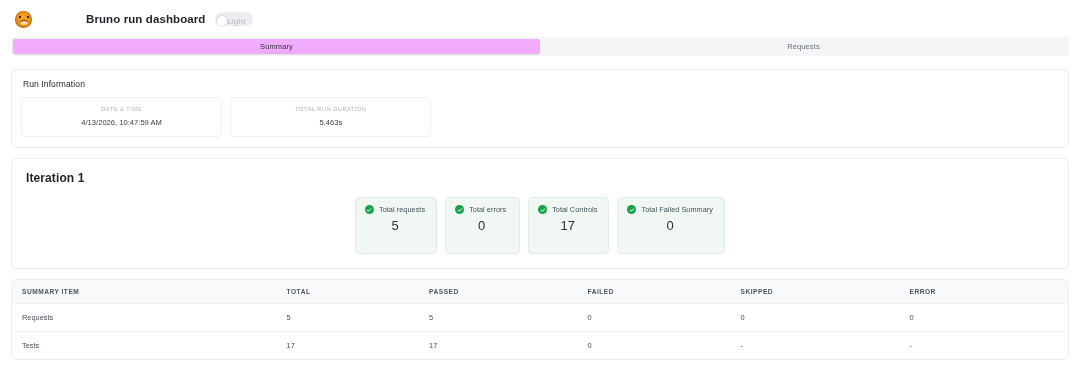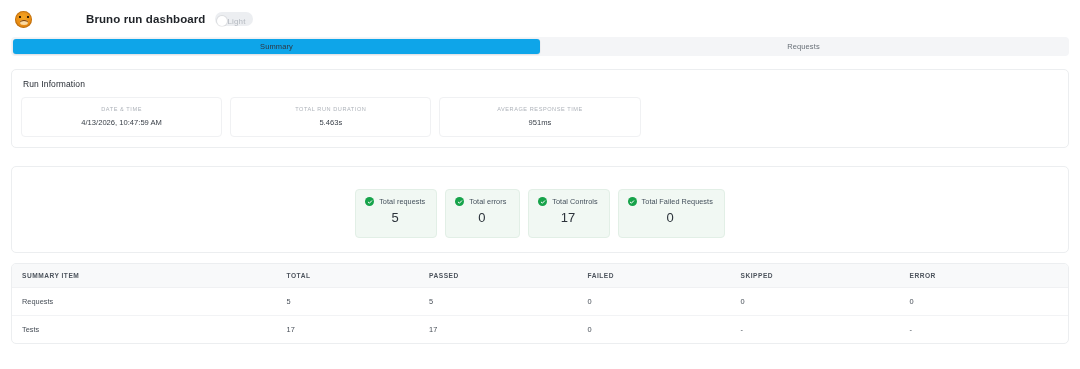--- a/index.html
+++ b/index.html
@@ -108,36 +108,36 @@
     display: flex;
     align-items: center;
     justify-content: center;
     font-size: 7.5px;
     color: #6a7179;
     border-radius: 3px;
     cursor: pointer;
     letter-spacing: .1px;
   }
   .tab.active {
-    background: #0ea5e9;
+    background: #f0abfc;
     color: #303640;
     box-shadow: 0 1px 1.5px rgba(16,24,40,.07), 0 0 0 .5px rgba(16,24,40,.04);
   }
 
   
   .card {
     background: #ffffff;
     border: 1px solid #eceef0;
     border-radius: 5px;
   }
 
   
   .runinfo {
     padding: 8px 9px 10px 9px;
-    margin-bottom: 18px;
+    margin-bottom: 10px;
   }
   .runinfo-title {
     font-size: 8.5px;
     font-weight: 400;
     color: #262b33;
     margin: 1px 0 8px 2px;
     letter-spacing: .1px;
   }
   .runinfo-grid {
     display: grid;
@@ -179,21 +179,21 @@
   .stats-row {
     display: flex;
     justify-content: center;
     gap: 8px;
     margin-top: 12px;
   }
   .stat-card {
     background: #f1f8f3;
     border: 1px solid #e2efe6;
     border-radius: 4px;
-    padding: 7px 11px 12px 9px;
+    padding: 7px 11px 20px 9px;
     min-width: 75px;
   }
   .stat-head {
     display: flex;
     align-items: center;
     gap: 5px;
     margin-bottom: 5px;
   }
   .check {
     width: 9px; height: 9px;
@@ -274,28 +274,25 @@
     <div class="runinfo-title">Run Information</div>
     <div class="runinfo-grid">
       <div class="info-cell">
         <div class="info-label">DATE &amp; TIME</div>
         <div class="info-value">4/13/2026, 10:47:59 AM</div>
       </div>
       <div class="info-cell">
         <div class="info-label">TOTAL RUN DURATION</div>
         <div class="info-value">5.463s</div>
       </div>
-      <div class="info-cell">
-        <div class="info-label">AVERAGE RESPONSE TIME</div>
-        <div class="info-value">951ms</div>
-      </div>
     </div>
   </div>
 
   <div class="card iteration">
+    <div class="iteration-title">Iteration 1</div>
     <div class="stats-row">
 
       <div class="stat-card">
         <div class="stat-head">
           <span class="check">
             <svg width="6" height="6" viewBox="0 0 12 12">
                 <path d="M2.5 6.2 L4.8 8.4 L9.4 3.6" fill="none" stroke="#ffffff" stroke-width="2" stroke-linecap="round" stroke-linejoin="round"></path>
               </svg>
           </span>
           <span class="stat-label">Total requests</span>
@@ -327,21 +324,21 @@
         <div class="stat-value">17</div>
       </div>
 
       <div class="stat-card">
         <div class="stat-head">
           <span class="check">
             <svg width="6" height="6" viewBox="0 0 12 12">
                 <path d="M2.5 6.2 L4.8 8.4 L9.4 3.6" fill="none" stroke="#ffffff" stroke-width="2" stroke-linecap="round" stroke-linejoin="round"></path>
               </svg>
           </span>
-          <span class="stat-label">Total Failed Requests</span>
+          <span class="stat-label">Total Failed Summary</span>
         </div>
         <div class="stat-value">0</div>
       </div>
 
     </div>
   </div>
 
   <div class="card table-card">
     <table>
       <thead>

